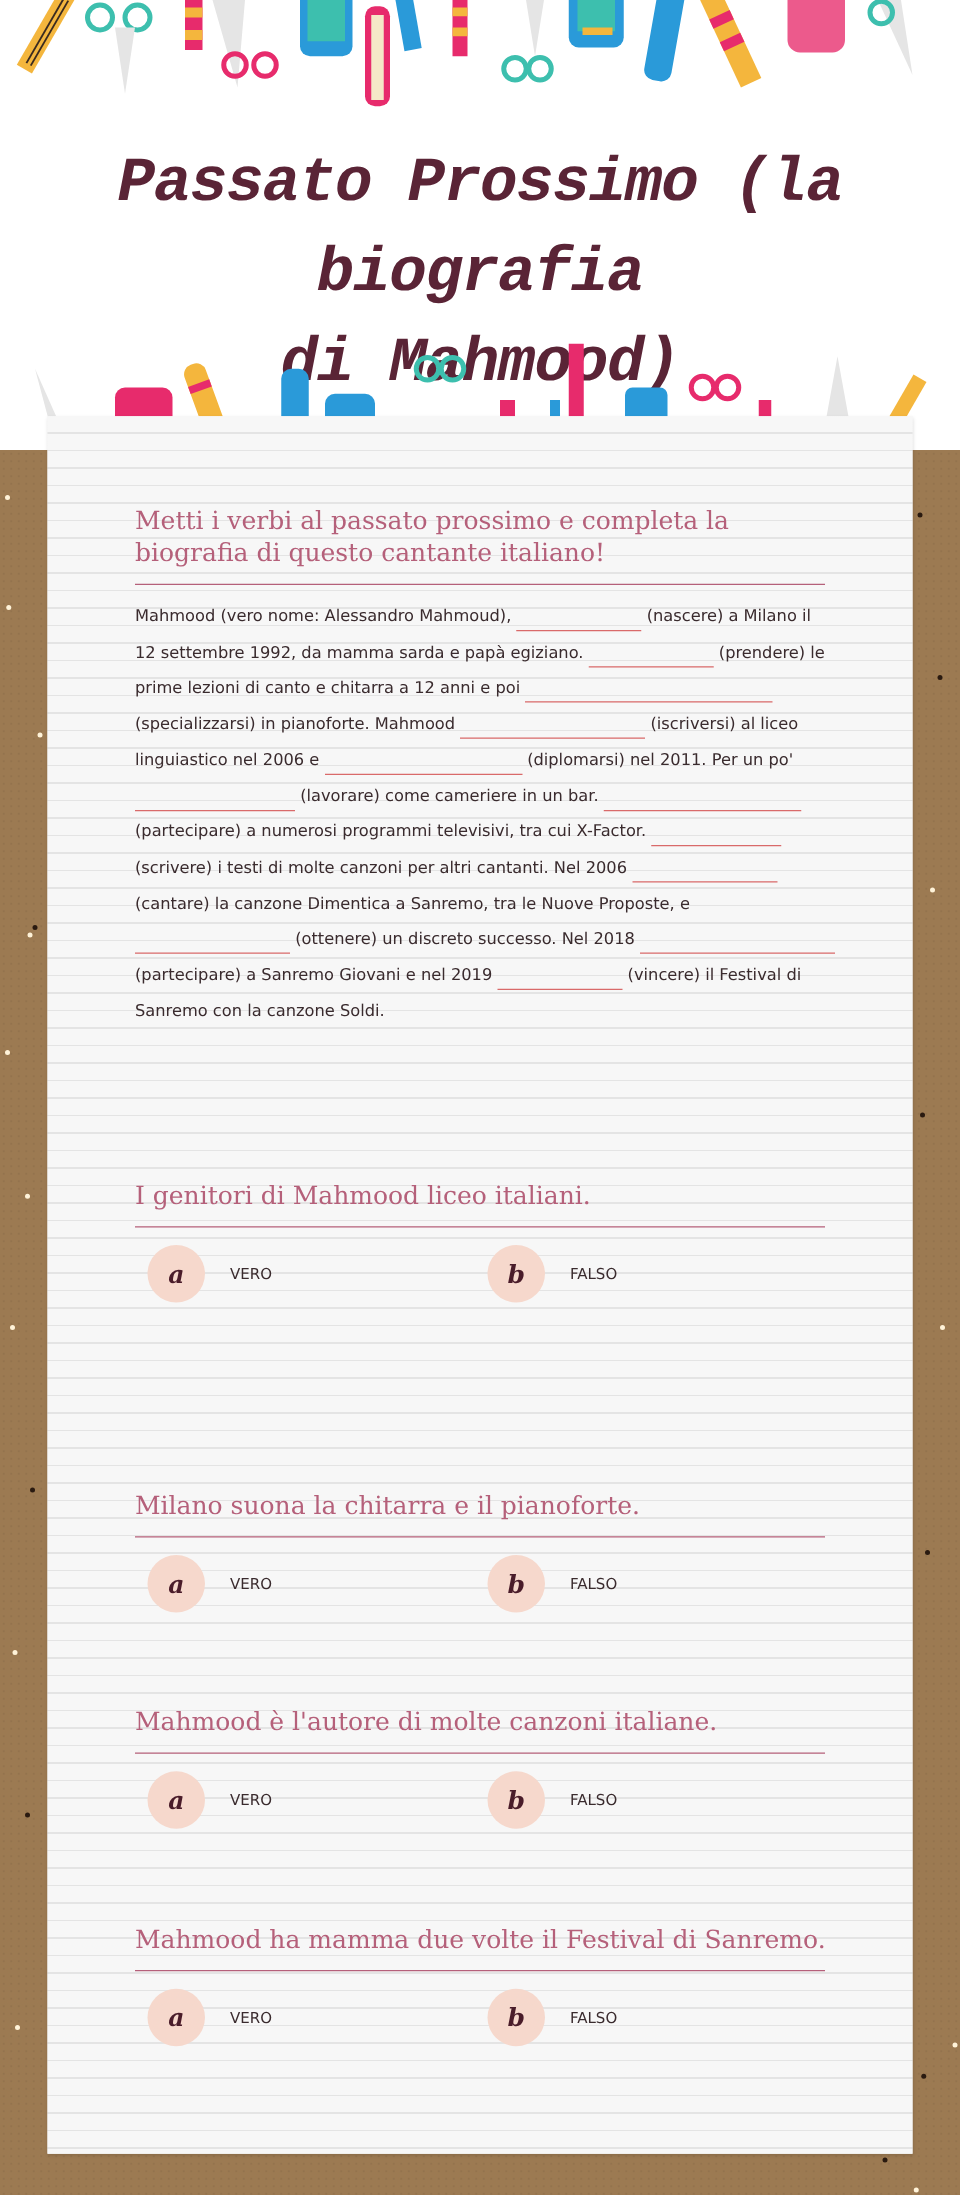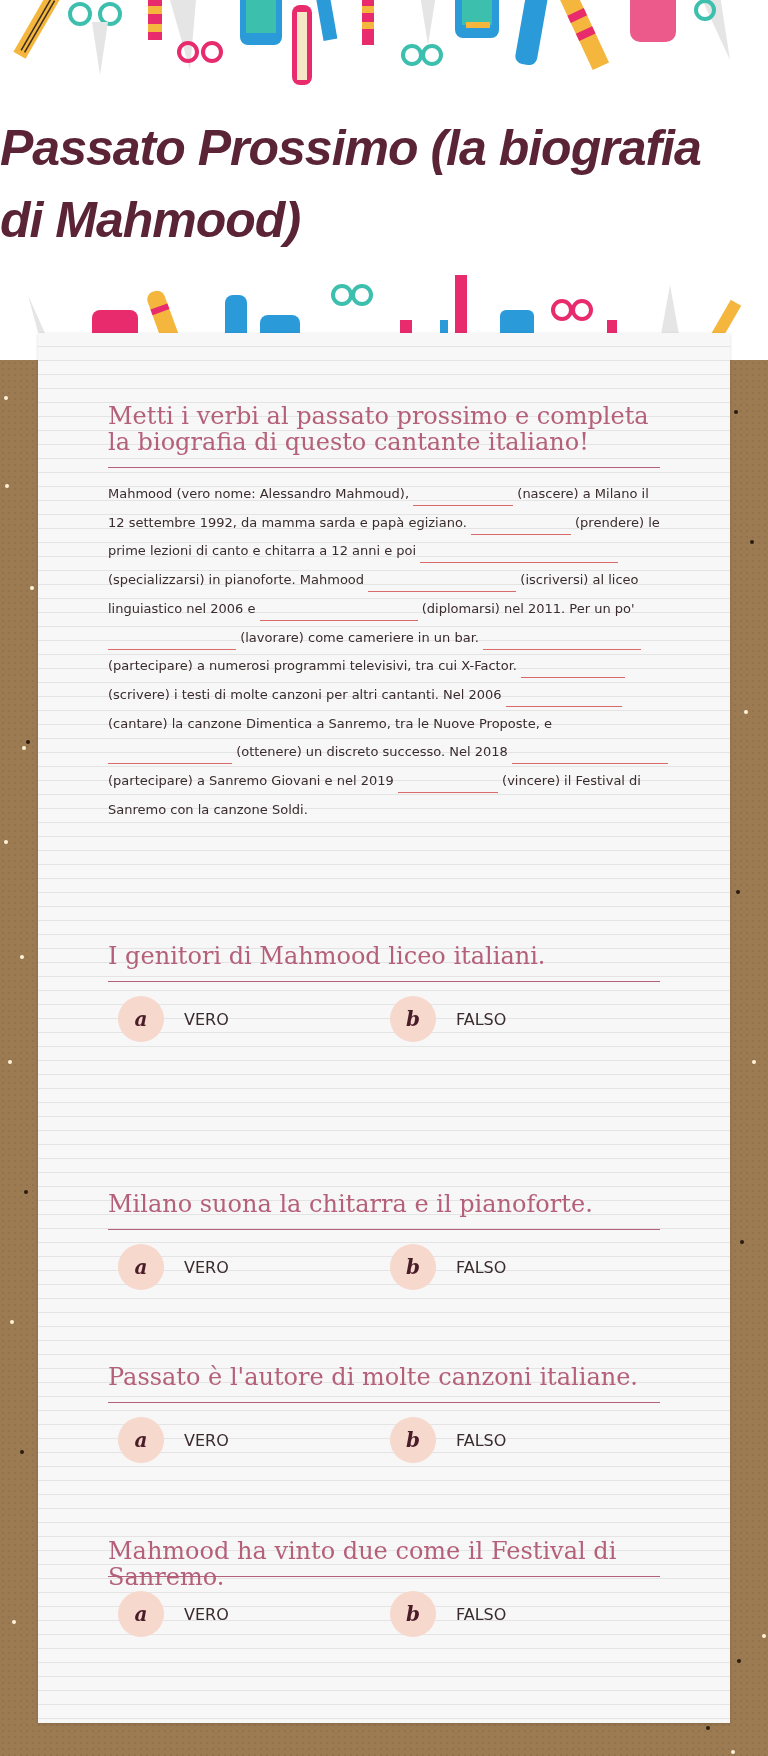--- a/index.html
+++ b/index.html
@@ -1,32 +1,32 @@
 <!DOCTYPE html>
 <html><head>
 <meta charset="utf-8">
 <style>
   html, body { margin:0; padding:0; }
   body { width:768px; height:1756px; position:relative; overflow:hidden; background:#ffffff; font-family:"Liberation Sans", sans-serif; }
   .header { position:absolute; left:0; top:0; width:768px; height:340px; background:#fff; overflow:hidden; }
   .deco { position:absolute; }
-  .title { position:absolute; left:0; top:112px; width:768px; font-family:Liberation Sans, sans-serif; font-style:italic; font-weight:bold; color:#5a2436; font-size:50px; line-height:72px; letter-spacing:-1px; }
+  .title { position:absolute; left:0; top:112px; width:768px; text-align:center; font-family:Liberation Mono, monospace; font-style:italic; font-weight:bold; color:#5a2436; font-size:50px; line-height:72px; letter-spacing:-1px; }
   .cork { position:absolute; left:0; top:360px; width:768px; height:1396px; background:#9c7a52;
     background-image: radial-gradient(rgba(0,0,0,0.06) 1px, transparent 1px); background-size:6px 6px; }
   .dot { position:absolute; width:4px; height:4px; border-radius:50%; }
   .paper { position:absolute; left:38px; top:333px; width:692px; height:1390px; background-color:#f7f7f7;
     background-image: repeating-linear-gradient(to bottom, #f7f7f7 0px, #f7f7f7 13px, #e4e4e4 13px, #e4e4e4 14px);
     box-shadow: 0 1px 3px rgba(0,0,0,0.15); }
-  .q-title { position:absolute; left:108px; width:560px; font-family:"DejaVu Serif", serif; color:#b5607a; font-size:24px; line-height:26px; }
+  .q-title { position:absolute; left:108px; width:560px; font-family:"DejaVu Serif", serif; color:#b5607a; font-size:20px; line-height:26px; }
   .rule { position:absolute; left:108px; width:552px; height:1px; background:#b5607a; }
   .passage { position:absolute; left:108px; top:480px; width:560px; font-family:"DejaVu Sans", sans-serif; font-size:13px; line-height:28.7px; color:#3a2b2e; }
   .blank { display:inline-block; border-bottom:1.5px solid #d96a6a; height:14px; vertical-align:baseline; position:relative; top:8px; }
   .opt { position:absolute; display:flex; align-items:center; }
   .badge { width:46px; height:46px; border-radius:50%; background:#f6d8cc; display:flex; align-items:center; justify-content:center; font-family:"DejaVu Serif", serif; font-style:italic; font-weight:bold; color:#4a1c2a; font-size:20px; }
-  .opt-label { margin-left:20px; font-family:"DejaVu Sans", sans-serif; font-size:16px; color:#3a2b2e; }
+  .opt-label { margin-left:20px; font-family:"DejaVu Sans", sans-serif; font-size:12px; color:#3a2b2e; }
 </style>
 </head>
 <body>
 
 <div class="header">
 
   <svg class="deco" style="left:0;top:0" width="768" height="90" viewBox="0 0 768 90">
     <g>
       <rect x="30" y="-10" width="14" height="70" fill="#f4b63d" transform="rotate(30 37 25)"></rect>
       <line x1="36" y1="-5" x2="36" y2="55" stroke="#3b2b20" stroke-width="1.5" transform="rotate(30 37 25)"></line>
@@ -139,32 +139,32 @@
 <div class="rule" style="top:1229px"></div>
 <div class="opt" style="left:118px;top:1244px">
   <div class="badge">a</div>
   <span class="opt-label">VERO</span>
 </div>
 <div class="opt" style="left:390px;top:1244px">
   <div class="badge">b</div>
   <span class="opt-label">FALSO</span>
 </div>
 
-<div class="q-title" style="top:1364px">Passato è l'autore di molte canzoni italiane.</div>
+<div class="q-title" style="top:1364px">Mahmood è l'autore di molte canzoni italiane.</div>
 <div class="rule" style="top:1402px"></div>
 <div class="opt" style="left:118px;top:1417px">
   <div class="badge">a</div>
   <span class="opt-label">VERO</span>
 </div>
 <div class="opt" style="left:390px;top:1417px">
   <div class="badge">b</div>
   <span class="opt-label">FALSO</span>
 </div>
 
-<div class="q-title" style="top:1538px">Mahmood ha vinto due come il Festival di Sanremo.</div>
+<div class="q-title" style="top:1538px">Mahmood ha mamma due volte il Festival di Sanremo.</div>
 <div class="rule" style="top:1576px"></div>
 <div class="opt" style="left:118px;top:1591px">
   <div class="badge">a</div>
   <span class="opt-label">VERO</span>
 </div>
 <div class="opt" style="left:390px;top:1591px">
   <div class="badge">b</div>
   <span class="opt-label">FALSO</span>
 </div>
 

